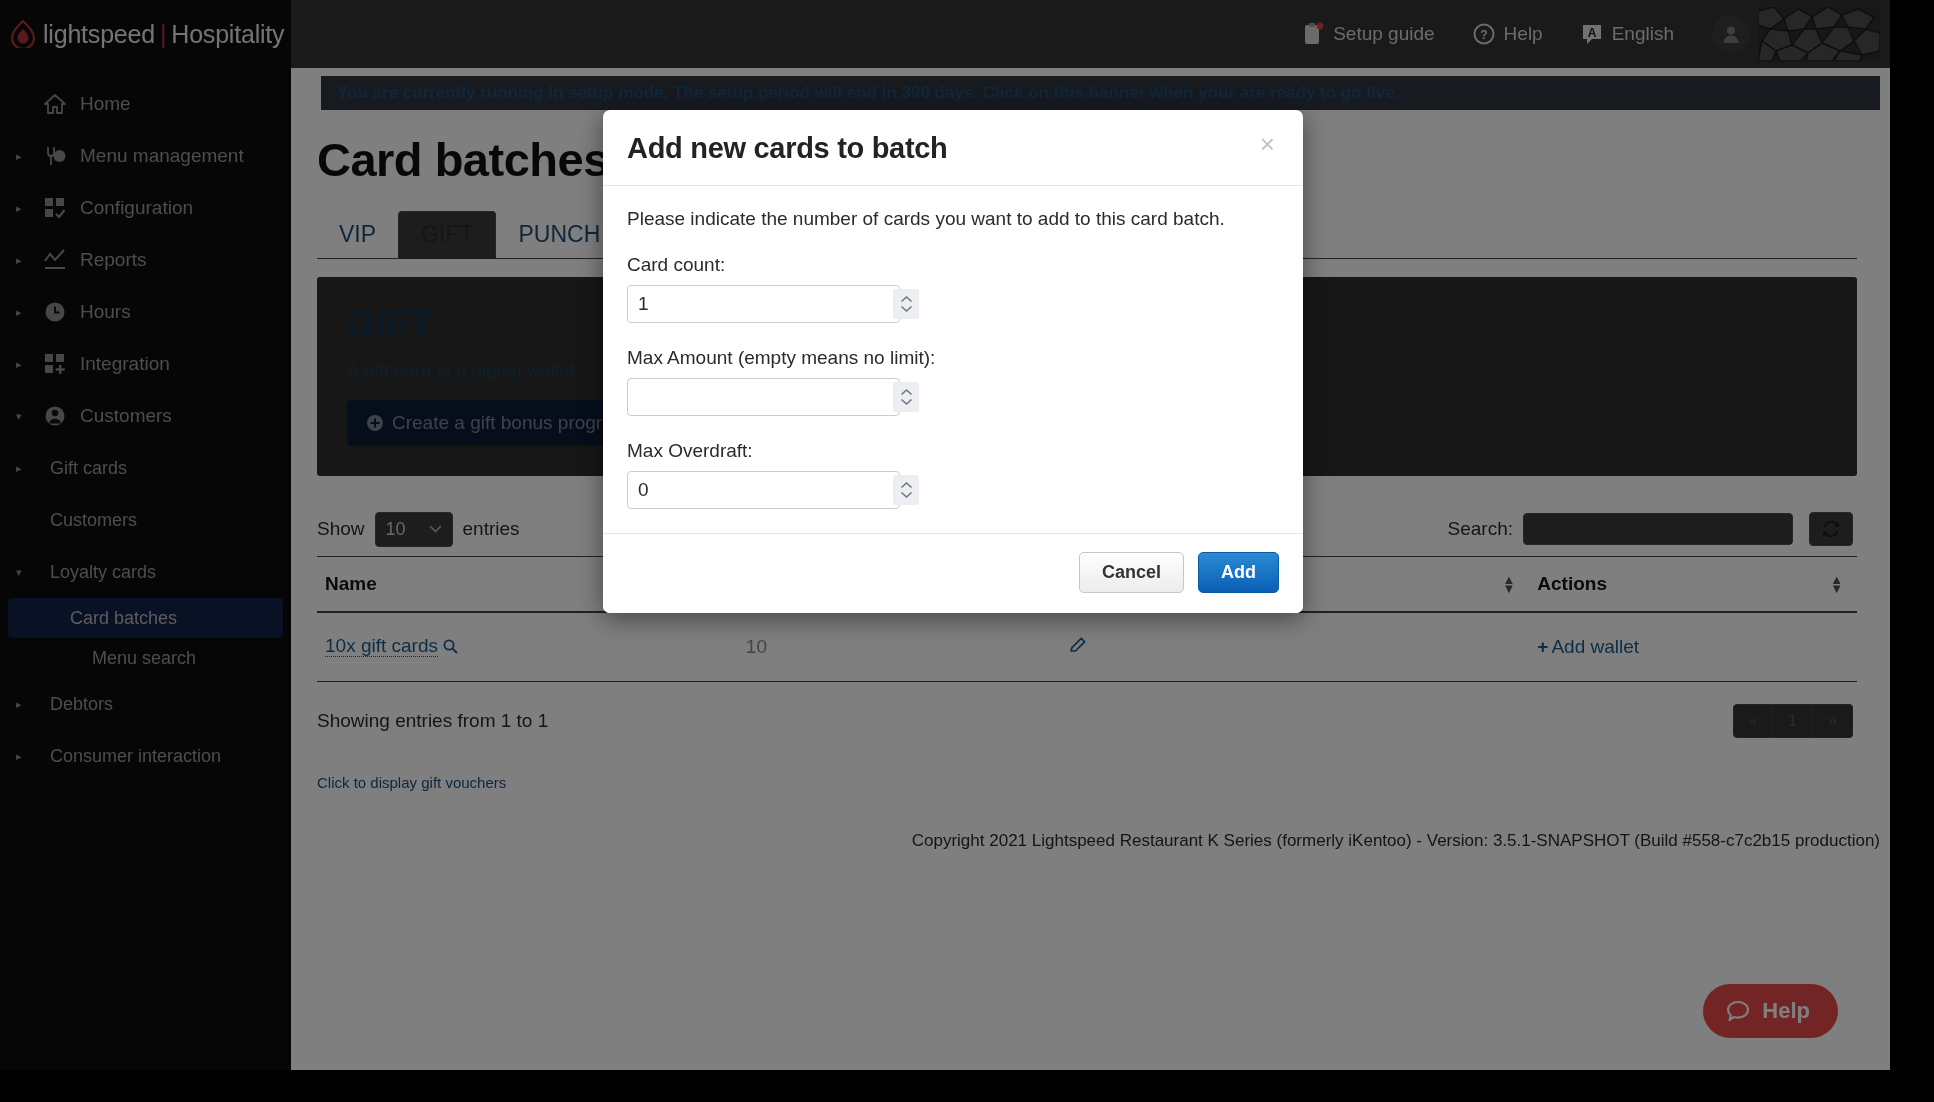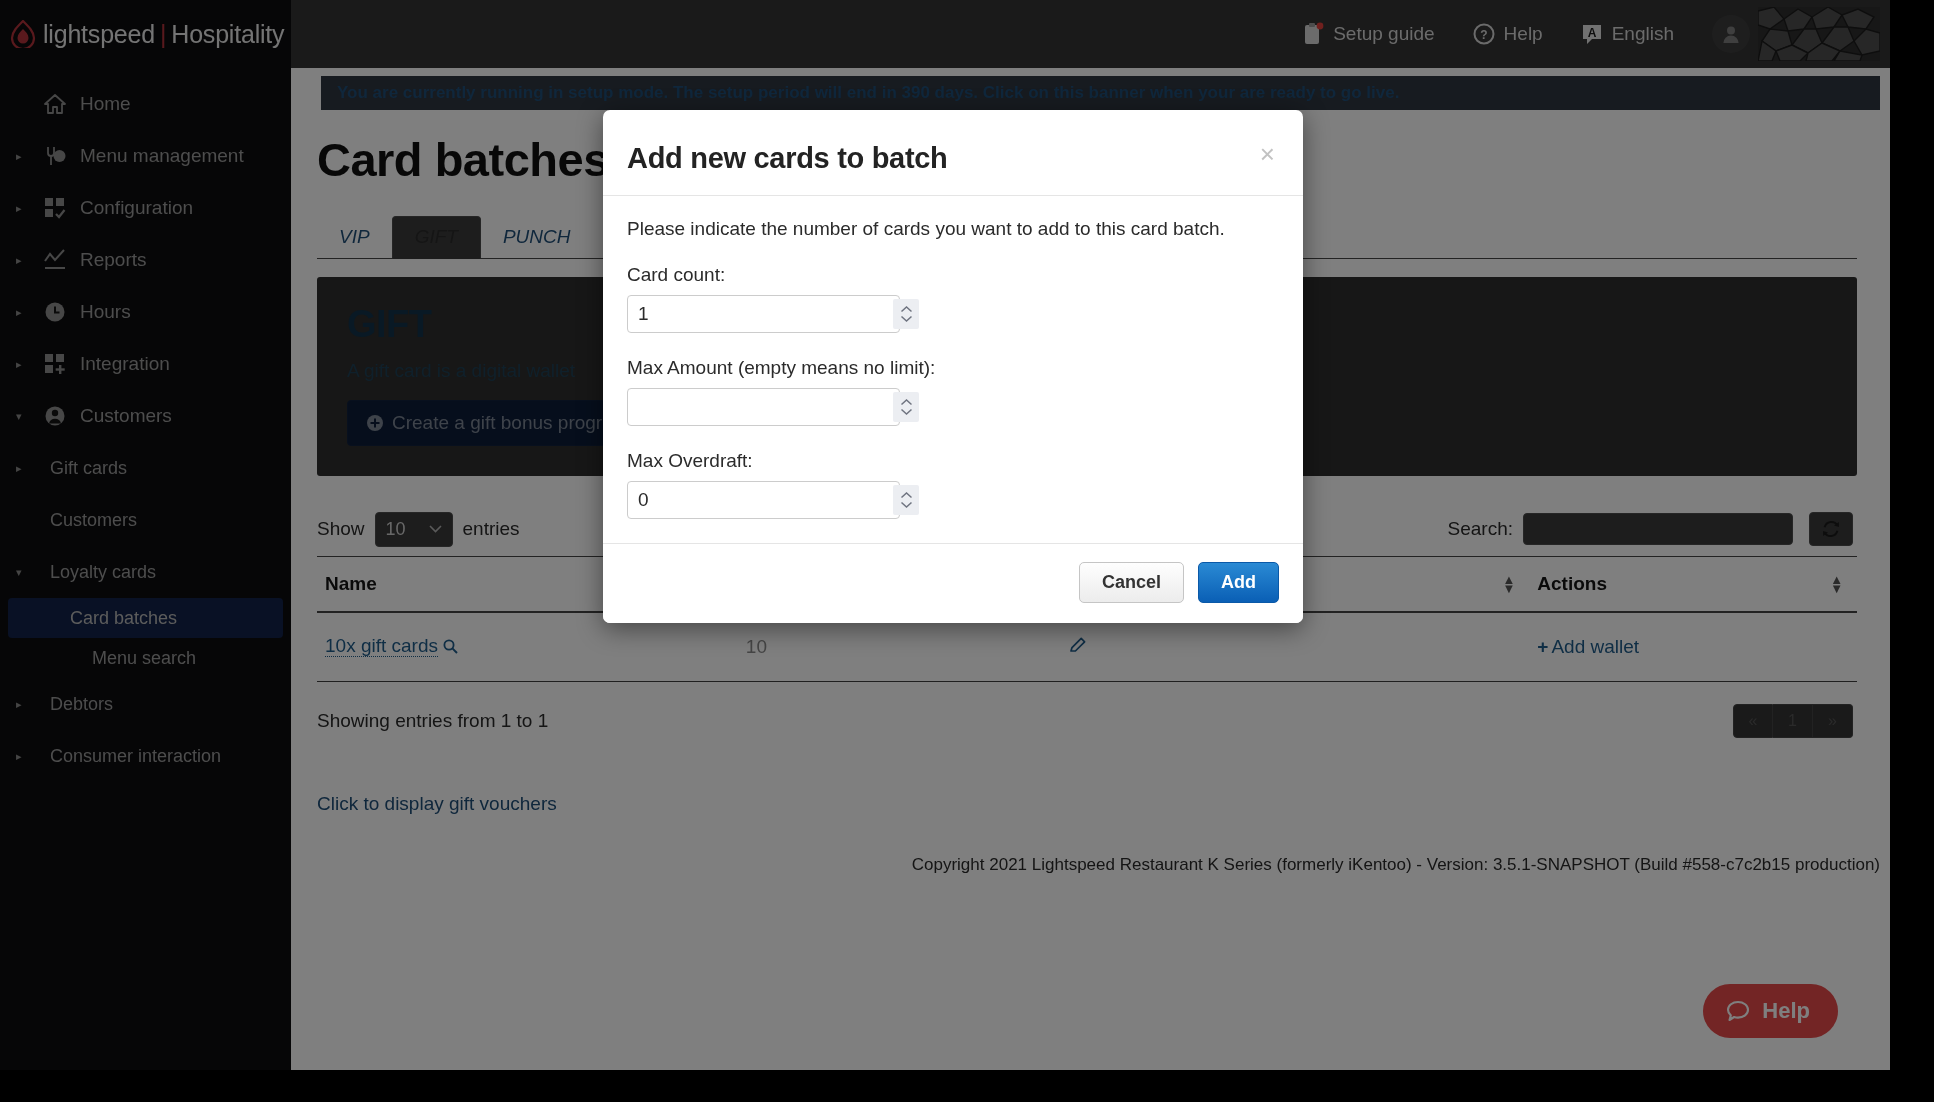--- a/index.html
+++ b/index.html
@@ -153,23 +153,22 @@
   .tabs {
     margin: 30px 0 0 26px;
     display: flex; align-items: flex-end;
     border-bottom: 1px solid #464646;
     height: 42px;
     width: 1540px;
   }
   .tab {
     padding: 9px 22px 10px 22px;
     color: #1f4e78;
-    font-size: 19px;
-    cursor: pointer;
-    font-style: italic;
+    font-size: 23px;
+    cursor: pointer;
   }
   .tab.active {
     background: #3b3b3b;
     color: #2a2a2a;
     border: 1px solid #4a4a4a;
     border-bottom: 1px solid #3b3b3b;
     border-radius: 4px 4px 0 0;
     margin-bottom: -1px;
   }
 
@@ -288,23 +287,23 @@
     display: flex; align-items: center; justify-content: center;
     font-size: 16px;
     cursor: pointer;
     background: #343434;
   }
   .pager .pg:first-child { border-radius: 4px 0 0 4px; }
   .pager .pg:last-child { border-radius: 0 4px 4px 0; }
   .pager .pg + .pg { border-left: none; }
 
   .vouchers-link {
-    margin: 55px 0 0 26px;
+    margin: 36px 0 0 26px;
     color: #1f4e78;
-    font-size: 19px;
+    font-size: 15px;
     cursor: pointer;
   }
   .copyright {
     margin-top: 40px;
     text-align: right;
     padding-right: 10px;
     color: #2b2b2b;
     font-size: 17px;
   }
 
@@ -328,21 +327,21 @@
   .modal {
     position: absolute;
     left: 603px; top: 110px;
     width: 700px;
     background: #fff;
     border-radius: 7px;
     box-shadow: 0 6px 26px rgba(0,0,0,0.45);
     z-index: 100;
   }
   .modal-header {
-    padding: 32px 24px 20px 24px;
+    padding: 22px 24px 20px 24px;
     border-bottom: 1px solid #e5e5e5;
     display: flex; align-items: flex-start; justify-content: space-between;
   }
   .modal-title {
     font-size: 29px; font-weight: bold; color: #232323;
     letter-spacing: -0.3px;
   }
   .modal-close {
     font-size: 26px; color: #c2c2c2; cursor: pointer;
     line-height: 20px; padding: 2px 4px;

